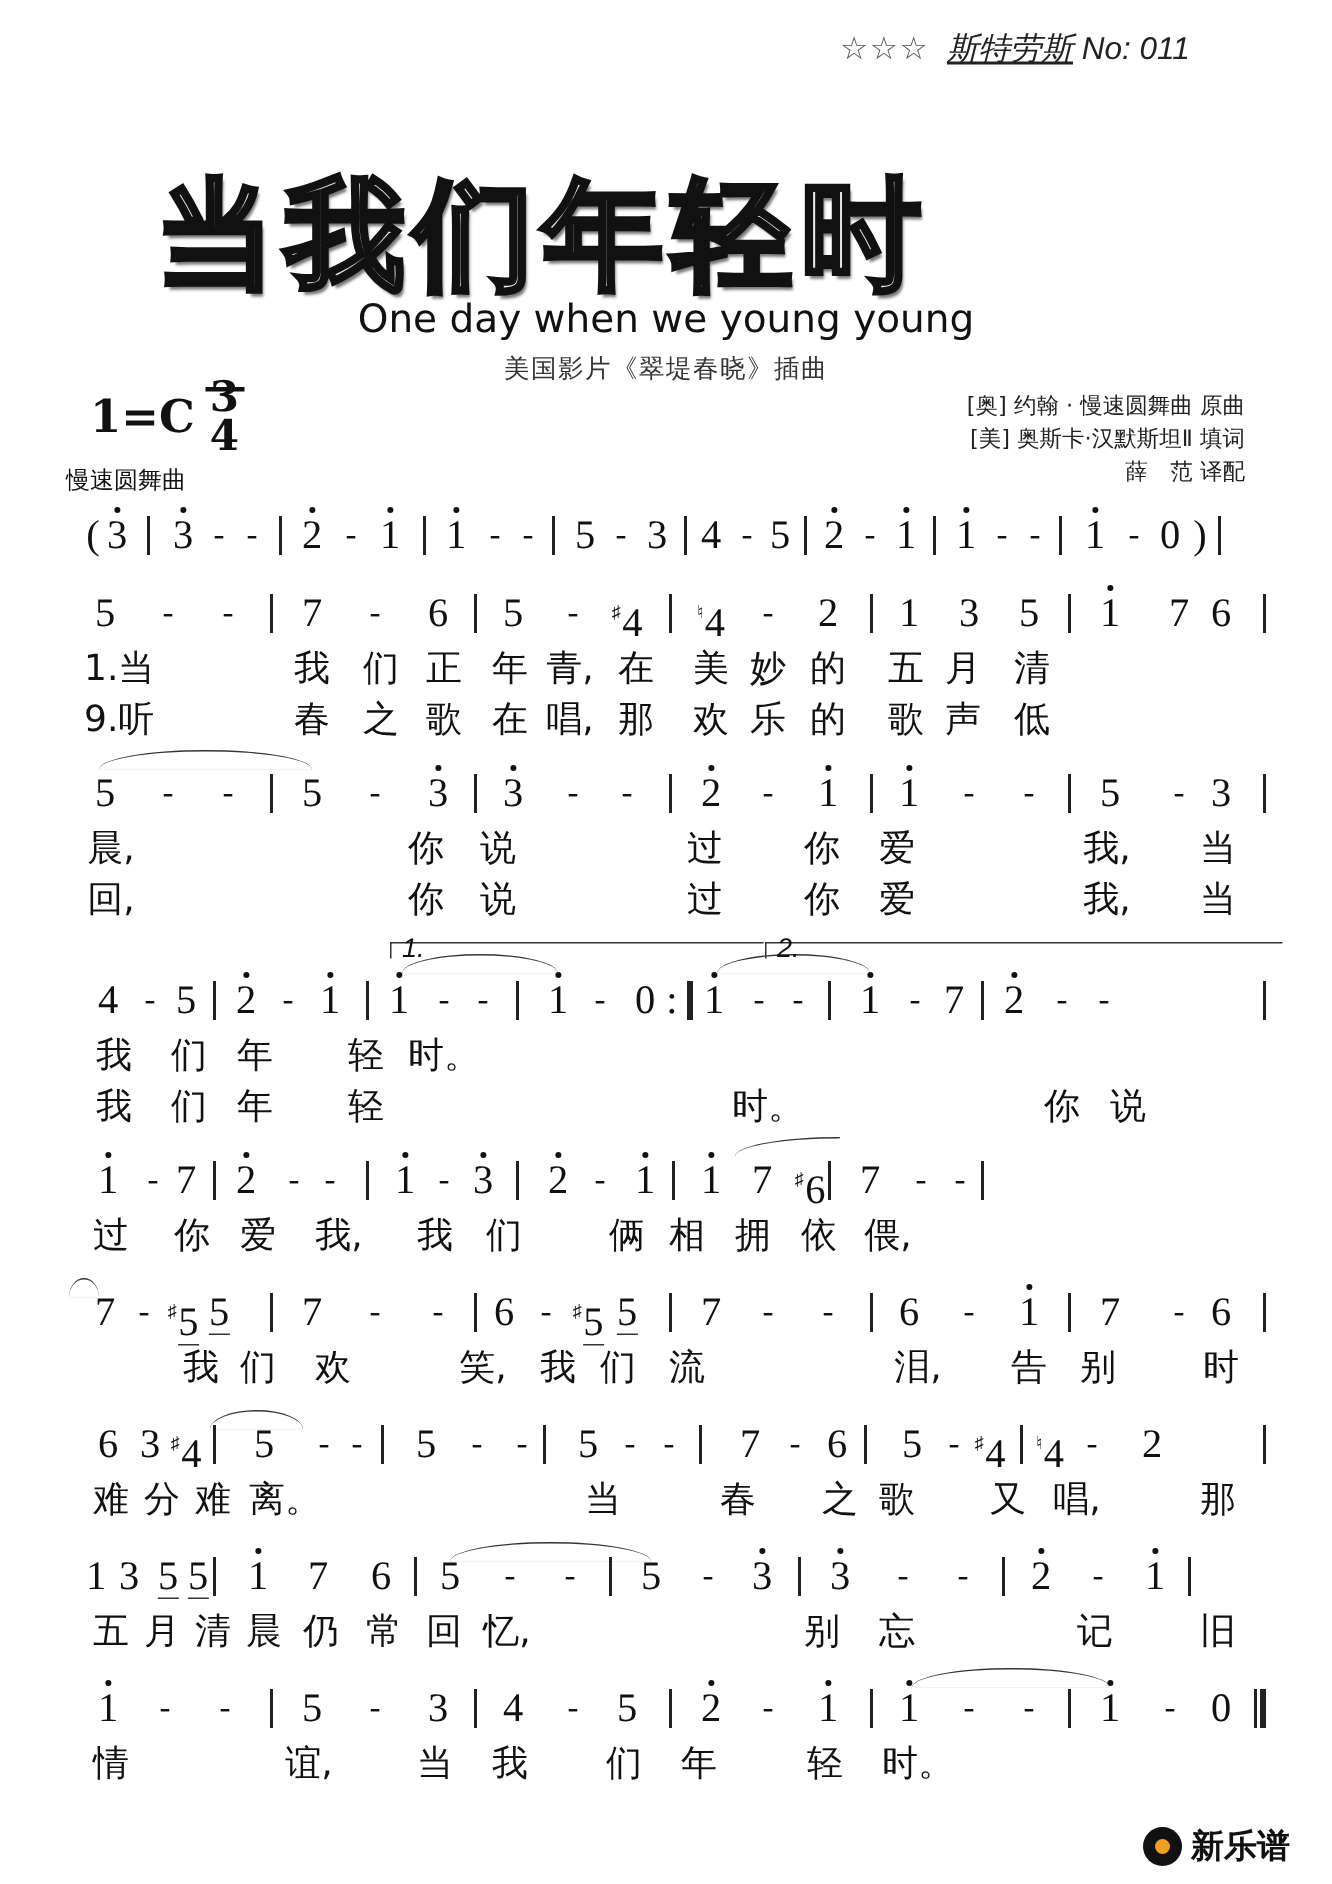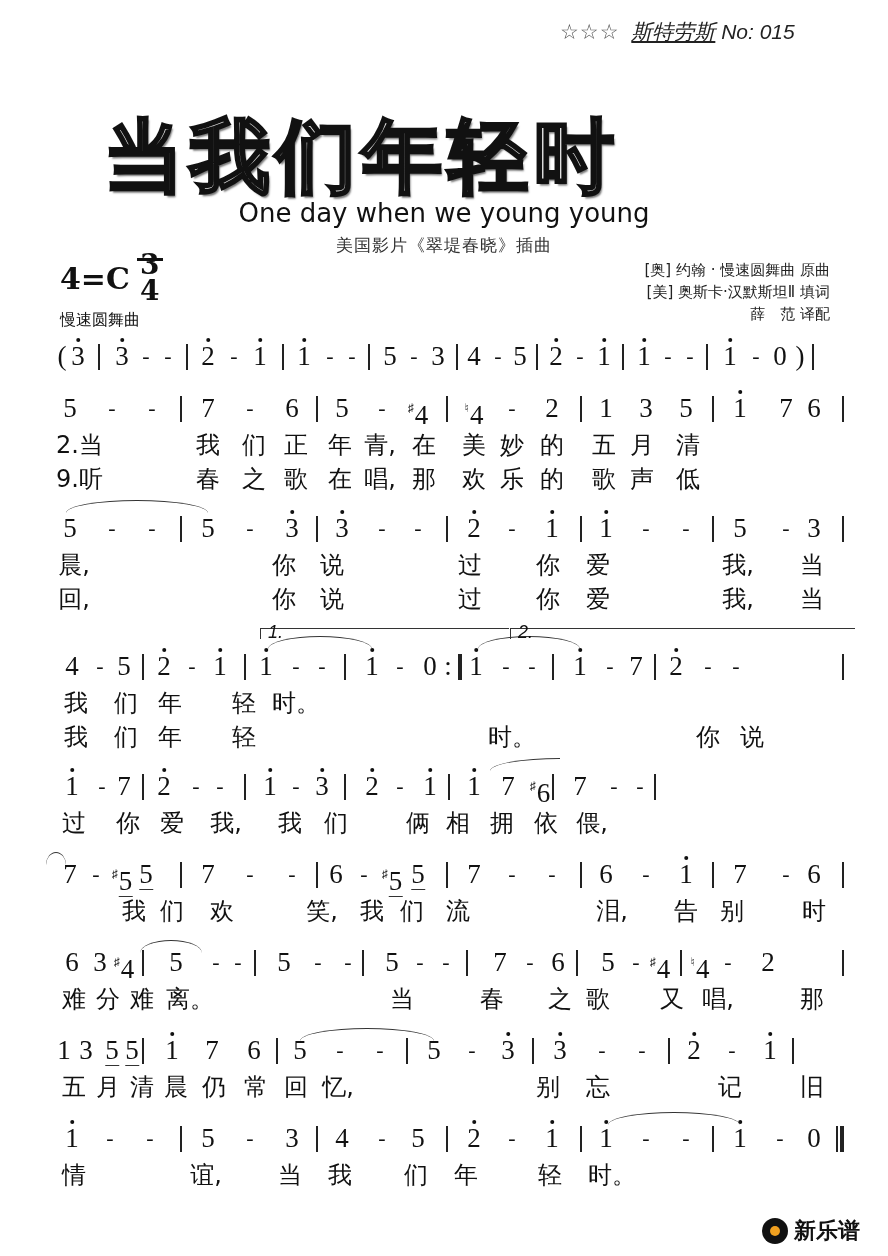--- a/index.html
+++ b/index.html
@@ -8,21 +8,21 @@
   .header-tag { left: 560px; top: 18px; font-family: "Liberation Sans", sans-serif; font-style: italic; font-size: 21px; color: #222; white-space: nowrap; }
   .header-tag .stars { font-style: normal; color: #555; letter-spacing: 1px; margin-right: 6px; }
   .header-tag .brand { text-decoration: underline; }
   .title { left: 0; width: 724px; top: 108px; text-align: center; font-family: "DejaVu Serif", serif; font-size: 80px; font-weight: bold; letter-spacing: 6px; color: #e8e8e8;
            -webkit-text-stroke: 3px #111; text-shadow: 2px 3px 2px #777; line-height: 96px; }
   .subtitle-en { left: 0; width: 888px; top: 198px; text-align: center; font-family: "DejaVu Sans", sans-serif; font-size: 26px; color: #111; }
   .subtitle-cn { left: 0; width: 888px; top: 234px; text-align: center; font-family: "DejaVu Sans", sans-serif; font-size: 17px; color: #333; letter-spacing: 1px; }
   .key { left: 60px; top: 252px; font-family: "DejaVu Serif", serif; font-weight: bold; font-size: 30px; display: flex; align-items: center; }
   .frac { display: inline-flex; flex-direction: column; align-items: center; margin-left: 10px; font-size: 28px; line-height: 26px; }
   .frac .bar { width: 26px; height: 3px; background: #111; margin: 2px 0; }
-  .tempo { left: 60px; top: 310px; font-family: "DejaVu Sans", sans-serif; font-size: 16px; color: #111; }
+  .tempo { left: 44px; top: 310px; font-family: "DejaVu Sans", sans-serif; font-size: 16px; color: #111; }
   .credits { right: 58px; top: 259px; text-align: right; font-family: "DejaVu Sans", sans-serif; font-size: 15px; line-height: 22px; color: #222; }
   .row { left: 0; width: 888px; height: 40px; }
   .tok { position: absolute; top: 0; font-family: "Liberation Serif", serif; font-size: 27px; line-height: 32px; transform: translateX(-50%); white-space: nowrap; }
   .tok.dash { font-size: 22px; }
   .tok .dot-above { position: relative; display: inline-block; }
   .tok .dot-above::before { content: ""; position: absolute; left: 50%; top: -2px; width: 4px; height: 4px; margin-left: -2px; border-radius: 50%; background: #111; }
   .acc { font-size: 12px; vertical-align: 12px; margin-right: 1px; }
   .under { border-bottom: 1.5px solid #333; padding-bottom: 0; }
   .bar { position: absolute; top: 4px; width: 1.5px; height: 26px; background: #222; }
   .bar.thick { width: 4px; }
@@ -34,29 +34,29 @@
   .logo { left: 762px; top: 1216px; display: flex; align-items: center; font-family: "DejaVu Sans", sans-serif; font-weight: bold; font-size: 22px; color: #111; }
   .logo .disc { width: 26px; height: 26px; border-radius: 50%; background: #111; position: relative; margin-right: 6px; }
   .logo .disc::after { content: ""; position: absolute; left: 8px; top: 8px; width: 10px; height: 10px; border-radius: 50%; background: #f0a020; }
 </style>
 </head>
 <body>
 
 <div class="abs header-tag">
   <span class="stars">☆☆☆</span>
   <span class="brand">斯特劳斯</span>
-  <span>No: 015</span>
+  <span>No: 011</span>
 </div>
 
 <div class="abs title">当我们年轻时</div>
 <div class="abs subtitle-en">One day when we young young</div>
 <div class="abs subtitle-cn">美国影片《翠堤春晓》插曲</div>
 
 <div class="abs key">
-  <span>4=C</span>
+  <span>1=C</span>
   <span class="frac">
     <span>3</span>
     <span class="bar"></span>
     <span>4</span>
   </span>
 </div>
 <div class="abs tempo">慢速圆舞曲</div>
 
 <div class="abs credits">
   <div>[奥] 约翰 · 慢速圆舞曲  原曲</div>
@@ -122,21 +122,21 @@
       <div class="bar" style="left: 580px;"></div>
       <span class="tok" style="left: 606px;"><span>1</span></span>
       <span class="tok" style="left: 646px;"><span>3</span></span>
       <span class="tok" style="left: 686px;"><span>5</span></span>
       <div class="bar" style="left: 712px;"></div>
       <span class="tok" style="left: 740px;"><span class="dot-above">1</span></span>
       <span class="tok" style="left: 786px;"><span>7</span></span>
       <span class="tok" style="left: 814px;"><span>6</span></span>
       <div class="bar" style="left: 842px;"></div>
     </div>
-    <span class="abs lyric left" style="top: 430px; left: 56px;">2.当</span>
+    <span class="abs lyric left" style="top: 430px; left: 56px;">1.当</span>
     <span class="abs lyric" style="top: 430px; left: 208px;">我</span>
     <span class="abs lyric" style="top: 430px; left: 254px;">们</span>
     <span class="abs lyric" style="top: 430px; left: 296px;">正</span>
     <span class="abs lyric" style="top: 430px; left: 340px;">年</span>
     <span class="abs lyric" style="top: 430px; left: 380px;">青,</span>
     <span class="abs lyric" style="top: 430px; left: 424px;">在</span>
     <span class="abs lyric" style="top: 430px; left: 474px;">美</span>
     <span class="abs lyric" style="top: 430px; left: 512px;">妙</span>
     <span class="abs lyric" style="top: 430px; left: 552px;">的</span>
     <span class="abs lyric" style="top: 430px; left: 604px;">五</span>

